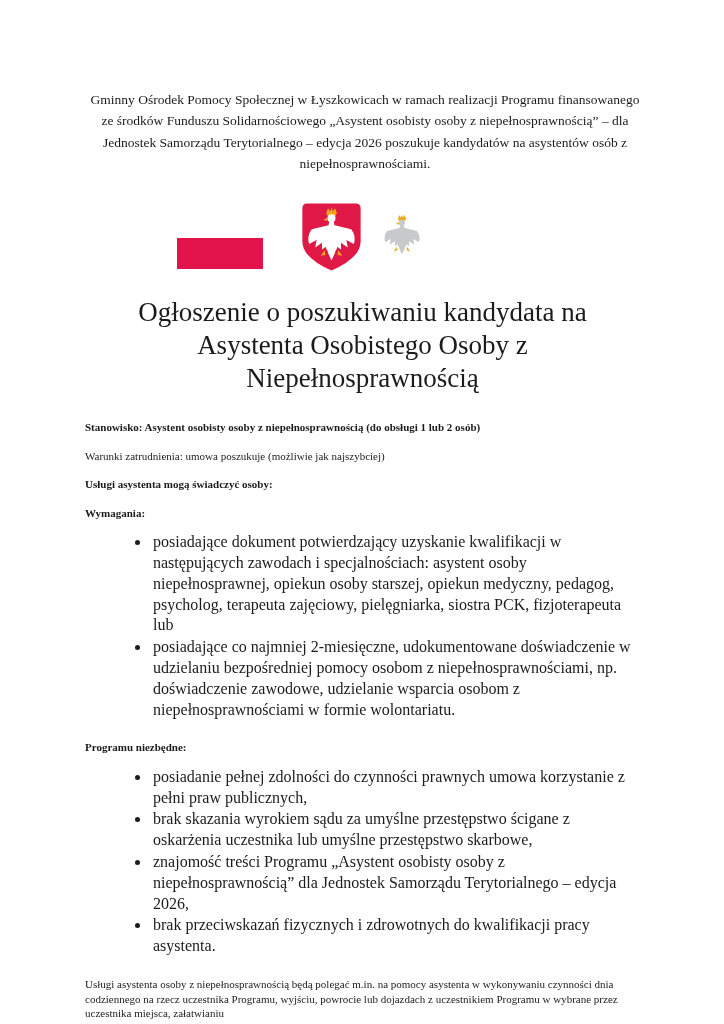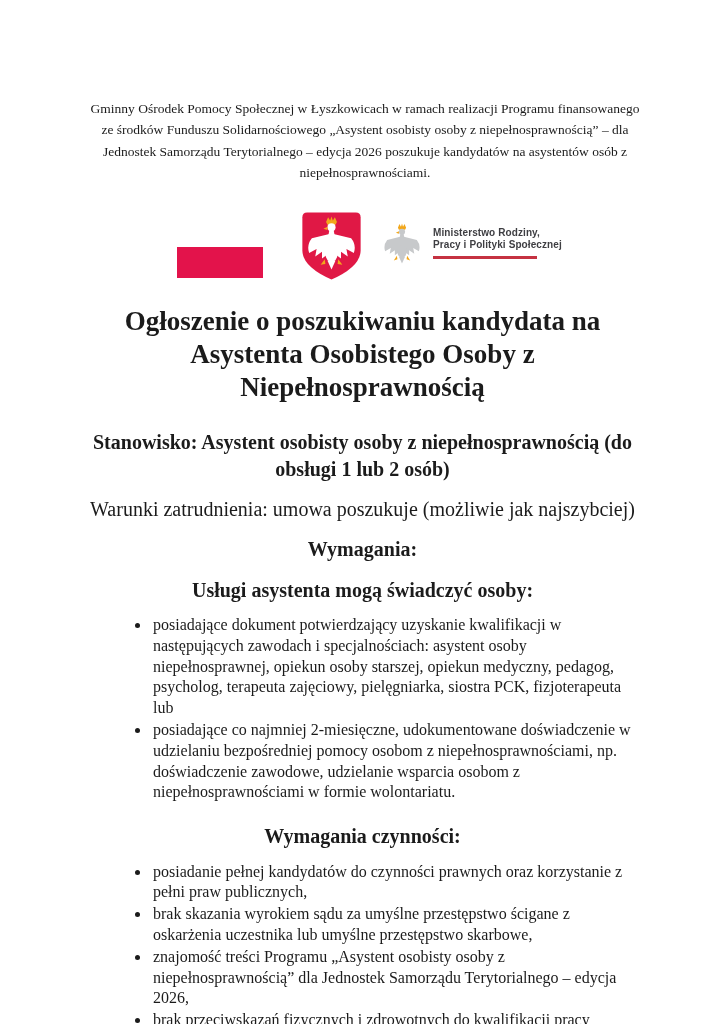--- a/index.html
+++ b/index.html
@@ -6,21 +6,21 @@
   .page {
     position: relative;
     width: 724px;
     height: 1024px;
     margin: 0 auto;
     background: #ffffff;
     font-family: "Liberation Serif", serif;
     color: var(--text, #1b1b1b);
     overflow: hidden;
     box-sizing: border-box;
-    padding: 14px 84px 0 85px;
+    padding: 5px 84px 0 85px;
   }
   
   .intro {
     margin: 84px auto 0 auto;
     width: 560px;
     font-size: 13.5px;
     line-height: 1.58;
     text-align: center;
   }
   
@@ -66,27 +66,27 @@
     margin-top: 5px;
     width: 104px;
     height: 3px;
     background: var(--ministry-red, #c53241);
   }
   
   .title {
     margin: 22px auto 0 auto;
     max-width: 575px;
     font-size: 27px;
-    font-weight: bold;
+    font-weight: normal;
     line-height: 1.22;
     text-align: center;
     color: var(--text, #1b1b1b);
   }
   
-  .page p.body-line { margin: 14px 0 0 0; font-size: 20px; line-height: 1.32; text-align: center; }
+  .page p.body-line { margin: 14px 0 0 0; font-size: 11px; line-height: 1.32; }
   .page p.first-line { margin-top: 25px; }
   .b { font-weight: bold; }
   ul.bullets {
     margin: 12px 0 0 0;
     padding: 0 0 0 48px;
     font-size: 16px;
     line-height: 1.3;
     list-style: disc outside;
   }
   ul.bullets li { margin: 0 0 1px 18px; padding-left: 2px; }
@@ -125,48 +125,41 @@
         <polygon class="m-gold" points="37,16 40,9 43,14 45,8 47,14 50,9 53,16 51,20 39,20"></polygon>
         <circle class="m-body" cx="45" cy="24" r="6"></circle>
         <polygon class="m-gold" points="39,23 33,26 39,28"></polygon>
         <path class="m-body" d="M42,27 L40,38 H50 L48,27 Z"></path>
         <path class="m-body" d="M45,33 L16,40 Q8,50 12,62 L23,56 L21,67 L31,60 L31,70 L39,64 L41,74 L45,67 L49,74 L51,64 L59,70 L59,60 L69,67 L67,56 L78,62 Q82,50 74,40 Z"></path>
         <ellipse class="m-body" cx="45" cy="63" rx="9" ry="12"></ellipse>
         <polygon class="m-body" points="39,73 51,73 45,86"></polygon>
         <polygon class="m-gold" points="35,71 29,80 36,78"></polygon>
         <polygon class="m-gold" points="55,71 61,80 54,78"></polygon>
       </svg>
-      <div class="ministry-textblock">
-        <div class="ministry-name">
-          <span>Ministerstwo Rodziny,</span><br>
-          <span>Pracy i Polityki Społecznej</span>
-        </div>
-        <div class="ministry-underline"></div>
-      </div>
     </div>
 
   </div>
 
   <h1 class="title">Ogłoszenie o poszukiwaniu kandydata na Asystenta Osobistego Osoby z Niepełnosprawnością</h1>
 
   <p class="body-line first-line b">Stanowisko: Asystent osobisty osoby z niepełnosprawnością (do obsługi 1 lub 2 osób)</p>
   <p class="body-line">Warunki zatrudnienia: umowa poszukuje (możliwie jak najszybciej)</p>
 
+  <p class="body-line b">Usługi asystenta mogą świadczyć osoby:</p>
   <p class="body-line b">Wymagania:</p>
-  <p class="body-line b">Usługi asystenta mogą świadczyć osoby:</p>
 
   <ul class="bullets">
       <li>posiadające dokument potwierdzający uzyskanie kwalifikacji w następujących zawodach i specjalnościach: asystent osoby niepełnosprawnej, opiekun osoby starszej, opiekun medyczny, pedagog, psycholog, terapeuta zajęciowy, pielęgniarka, siostra PCK, fizjoterapeuta lub</li>
       <li>posiadające co najmniej 2-miesięczne, udokumentowane doświadczenie w udzielaniu bezpośredniej pomocy osobom z niepełnosprawnościami, np. doświadczenie zawodowe, udzielanie wsparcia osobom z niepełnosprawnościami w formie wolontariatu.</li>
     </ul>
 
-  <p class="body-line b gap-above">Wymagania czynności:</p>
+  <p class="body-line b gap-above">Programu niezbędne:</p>
 
   <ul class="bullets">
-      <li>posiadanie pełnej kandydatów do czynności prawnych oraz korzystanie z pełni praw publicznych,</li>
+      <li>posiadanie pełnej zdolności do czynności prawnych umowa korzystanie z pełni praw publicznych,</li>
       <li>brak skazania wyrokiem sądu za umyślne przestępstwo ścigane z oskarżenia uczestnika lub umyślne przestępstwo skarbowe,</li>
       <li>znajomość treści Programu „Asystent osobisty osoby z niepełnosprawnością” dla Jednostek Samorządu Terytorialnego – edycja 2026,</li>
       <li>brak przeciwskazań fizycznych i zdrowotnych do kwalifikacji pracy asystenta.</li>
     </ul>
 
   <p class="body-line closing">Usługi asystenta osoby z niepełnosprawnością będą polegać m.in. na pomocy asystenta w wykonywaniu czynności dnia codziennego na rzecz uczestnika Programu, wyjściu, powrocie lub dojazdach z uczestnikiem Programu w wybrane przez uczestnika miejsca, załatwianiu</p>
 
 </div>
 
 </body></html>

